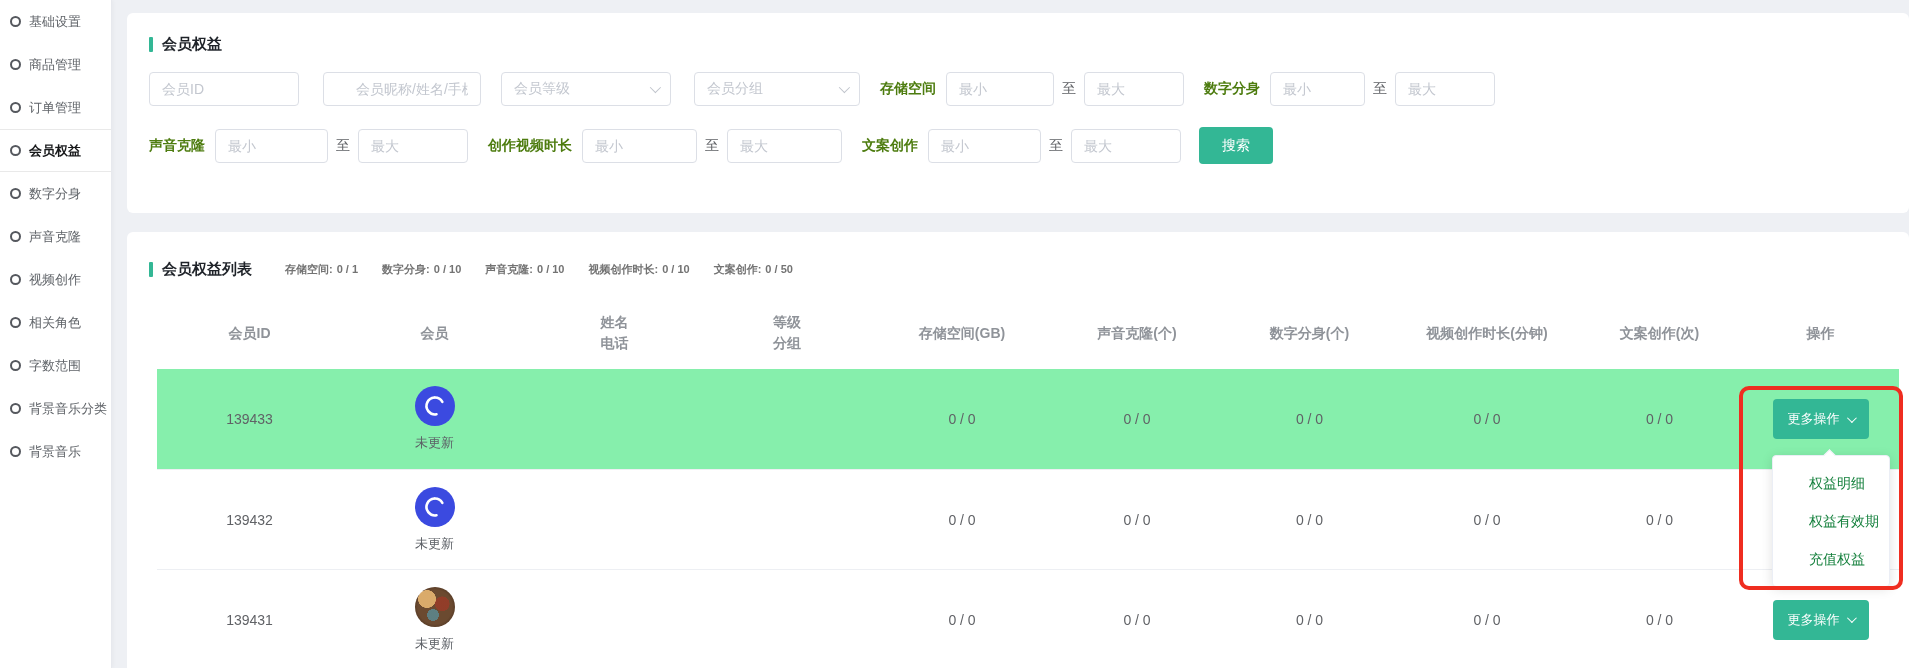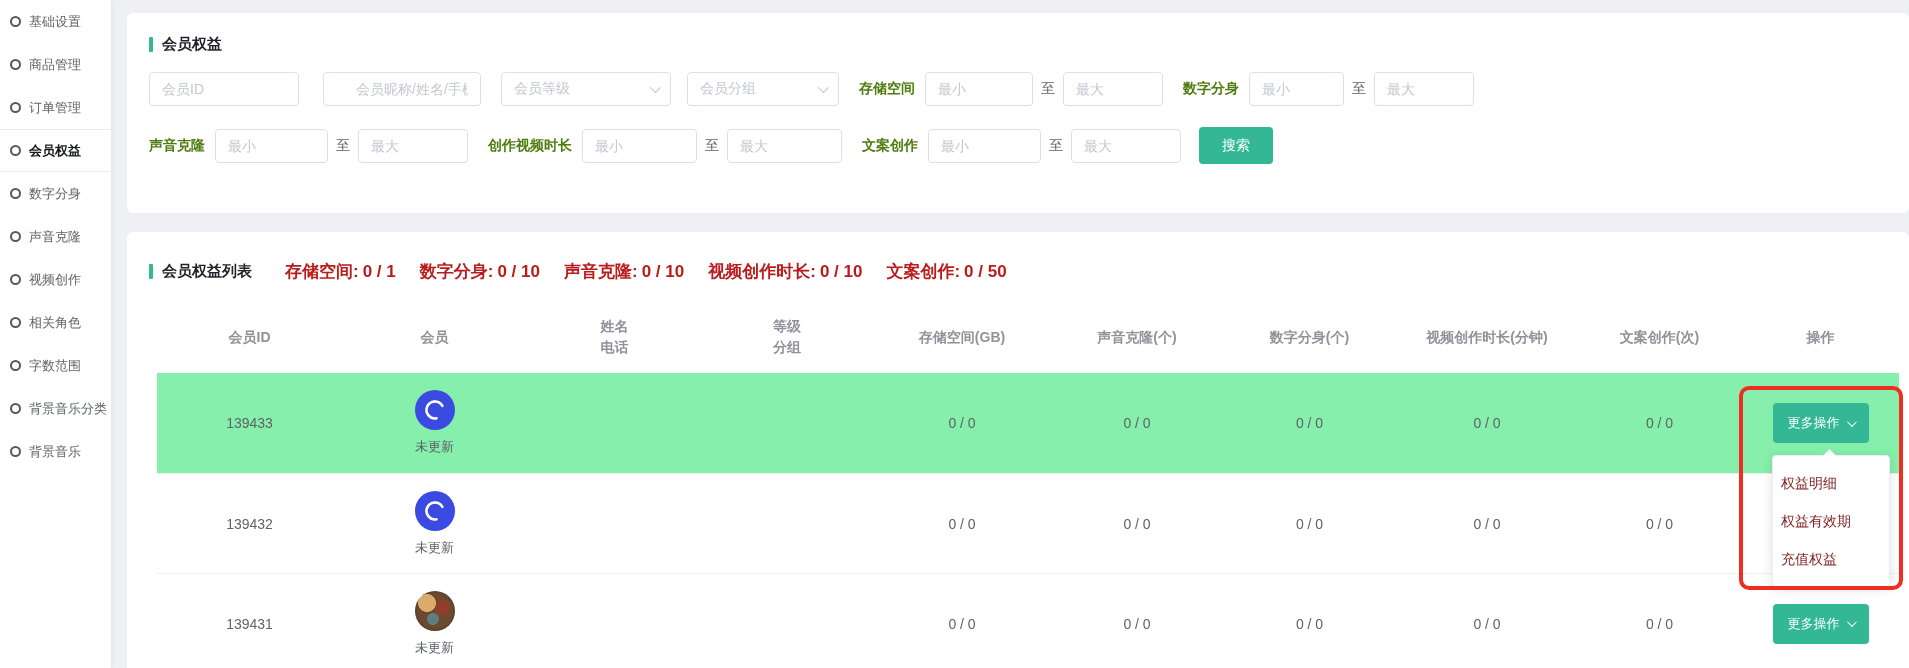--- a/index.html
+++ b/index.html
@@ -63,21 +63,21 @@
   .to { color:#606266; margin:0 8px; }
   .btn {
     border:none; border-radius:4px; background:#33b795; color:#fff;
     font-size:14px; cursor:pointer; font-family:inherit;
   }
   .btn-search { height:37px; padding:0 23px; margin-left:18px; }
 
   
   .list-head { display:flex; align-items:center; gap:33px; padding:28px 0 0 22px; }
   .stats { display:flex; align-items:center; gap:24px; }
-  .stat { font-size:17px; font-weight:bold; color:#b91c1c; white-space:nowrap; }
+  .stat { font-size:11px; font-weight:bold; color:#737373; white-space:nowrap; }
   .stat .v { margin-left:4px; }
 
   .tgrid {
     display:grid;
     grid-template-columns:185px 185px 175px 170px 180px 170px 175px 180px 165px 157px;
     margin:0 10px 0 30px;
   }
   .theader { margin-top:18px; }
   .th {
     min-height:72px; display:flex; align-items:center; justify-content:center;
@@ -113,22 +113,22 @@
     position:absolute; left:1772px; top:455px; width:118px; z-index:50;
     background:#fff; border:1px solid #ebeef5; border-radius:4px;
     box-shadow:0 2px 12px rgba(0,0,0,.12); padding:8px 0;
   }
   .dropdown .arrow {
     position:absolute; top:-5px; left:52px; width:9px; height:9px;
     background:#fff; border-left:1px solid #ebeef5; border-top:1px solid #ebeef5;
     transform:rotate(45deg);
   }
   .dd-item {
-    height:38px; line-height:38px; padding-left:8px;
-    font-size:14px; color:#7f1d1d; cursor:pointer; white-space:nowrap;
+    height:38px; line-height:38px; padding-left:36px;
+    font-size:14px; color:#15803d; cursor:pointer; white-space:nowrap;
   }
 
   
   .red-box {
     position:absolute; left:1739px; top:386px; width:164px; height:204px;
     border:4px solid #ef2d20; border-radius:10px; z-index:60; pointer-events:none;
   }
 </style>
 </head>
 <body>
@@ -187,21 +187,21 @@
       <span class="txt">会员权益</span>
     </div>
 
     <div class="f-row">
       <input class="inp" style="width: 150px;" placeholder="会员ID">
       <input class="inp" style="width: 158px; margin-left: 24px; padding-left: 32px;" placeholder="会员昵称/姓名/手机号">
       <div class="sel" style="width:170px; margin-left:20px">
         <span>会员等级</span>
         <span class="chev"></span>
       </div>
-      <div class="sel" style="width:152px; margin-left:16px">
+      <div class="sel" style="width:166px; margin-left:23px">
         <span>会员分组</span>
         <span class="chev"></span>
       </div>
       <span class="rng-label">存储空间</span>
       <input class="inp" style="width: 108px;" placeholder="最小">
       <span class="to">至</span>
       <input class="inp" style="width: 100px;" placeholder="最大">
       <span class="rng-label">数字分身</span>
       <input class="inp" style="width: 95px;" placeholder="最小">
       <span class="to">至</span>

